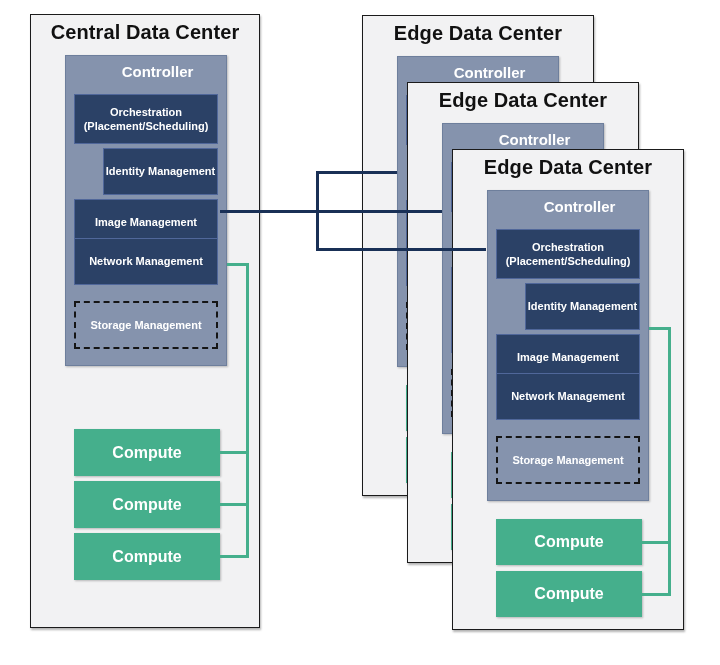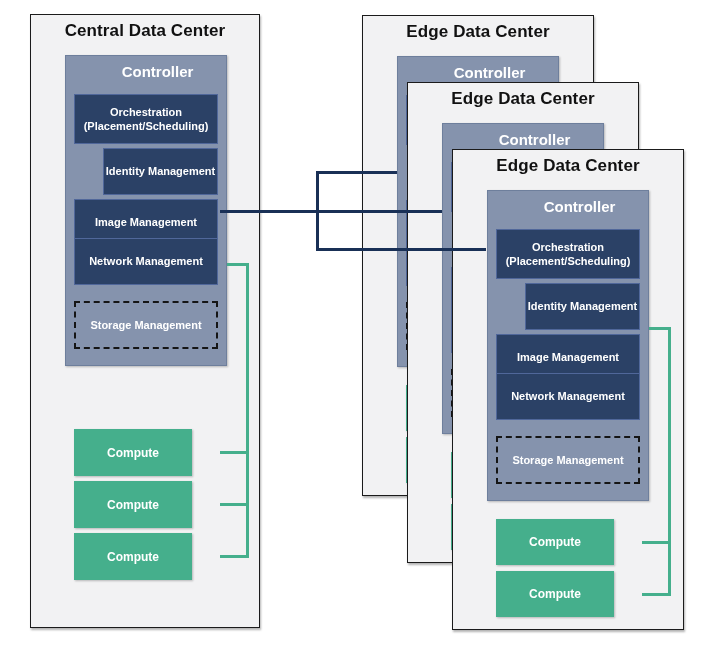--- a/index.html
+++ b/index.html
@@ -18,21 +18,21 @@
     box-shadow: 1px 2px 2px rgba(0,0,0,0.30);
     box-sizing: border-box;
   }
   .central { left: 30px; top: 14px; width: 230px; height: 614px; z-index: 1; }
   .edge    { width: 232px; height: 481px; }
   .edge-1  { left: 362px; top: 15px;  z-index: 2; }
   .edge-2  { left: 407px; top: 82px;  z-index: 3; }
   .edge-3  { left: 452px; top: 149px; z-index: 4; }
   .dc-title {
     position: absolute; top: 6px; left: 0; right: 0;
-    text-align: center; font-size: 17px; font-weight: bold;
+    text-align: center; font-size: 20px; font-weight: bold;
     color: var(--title-text, #111111); letter-spacing: 0.1px;
   }
   .controller {
     position: absolute; left: 34px; top: 40px; width: 162px; height: 311px;
     background: var(--controller-fill, #8593ad);
     border: 1px solid #6e7f9c;
     box-shadow: 1px 1px 2px rgba(0,0,0,0.25);
     box-sizing: border-box;
   }
   .controller-title {
@@ -55,25 +55,25 @@
   .m2 { top: 92px;  height: 47px; margin-left: 29px; }
   .m3 { top: 143px; height: 47px; }
   .m4 { top: 182px; height: 47px; }
   .m5 { top: 245px; height: 48px; }
   .dashed {
     background: transparent;
     border: 2px dashed #151515;
     box-shadow: none;
   }
   .compute {
-    position: absolute; left: 43px; width: 118px; height: 47px;
+    position: absolute; left: 43px; width: 146px; height: 47px;
     display: flex; align-items: center; justify-content: center;
     background: var(--compute-fill, #45af8c);
     color: var(--box-text, #ffffff);
-    font-size: 12px; font-weight: bold;
+    font-size: 16px; font-weight: bold;
     box-shadow: 1px 1px 2px rgba(0,0,0,0.25);
     box-sizing: border-box;
   }
   .cc1 { top: 414px; } .cc2 { top: 466px; } .cc3 { top: 518px; }
   .ec1 { top: 369px; height: 46px; } .ec2 { top: 421px; height: 46px; }
   .glink { position: absolute; background: var(--compute-link, #45af8c); }
   
   .g-attach-c { left: 196px; top: 248px; width: 22px; height: 3px; }
   .g-trunk-c  { left: 215px; top: 248px; width: 3px;  height: 295px; }
   .g-stub-c1  { left: 189px; top: 436px; width: 26px; height: 3px; }

